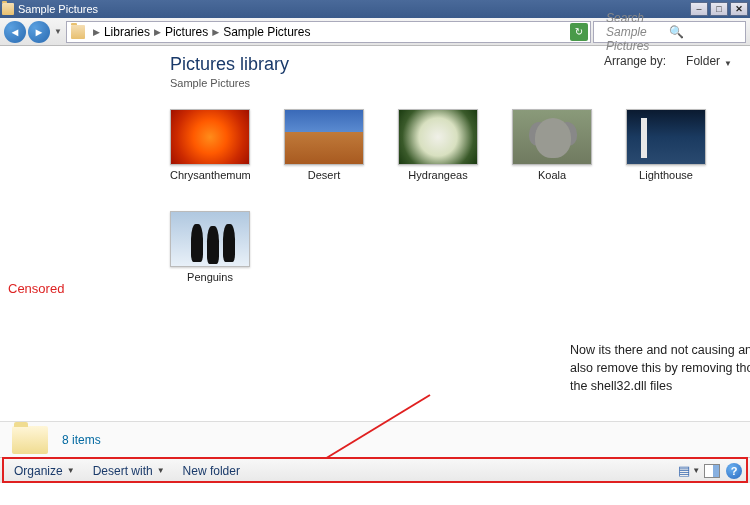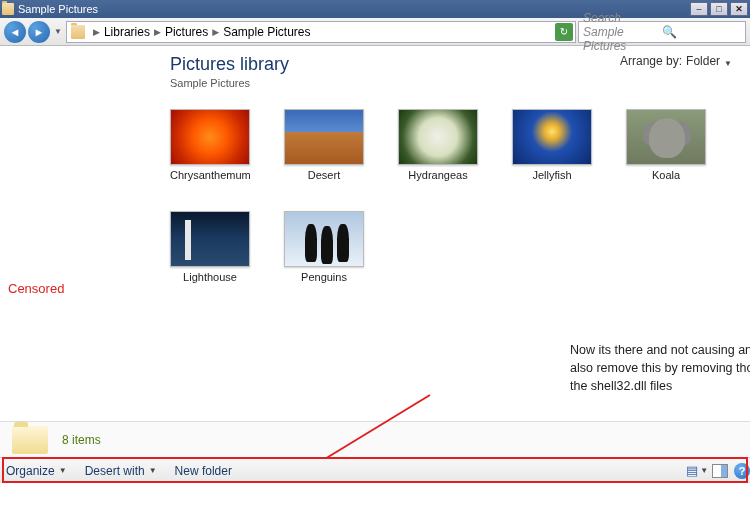--- a/index.html
+++ b/index.html
@@ -13,33 +13,33 @@
 .win-btn.close { font-weight:bold; }
 
 .navbar { height: 28px; background: linear-gradient(#f4f4f4,#e4e4e4); border-bottom: 1px solid #bbb; display: flex; align-items: center; padding: 2px 4px; gap: 2px; }
 .nav-btn { width: 22px; height: 22px; border-radius: 50%; background: radial-gradient(circle at 30% 30%, #5aa0e0, #2a6ab0); display:flex;align-items:center;justify-content:center; color:#fff; font-size:11px;}
 .nav-drop { width:12px; height:22px; display:flex;align-items:center;justify-content:center; color:#555; font-size:8px;}
 .breadcrumb { flex: 1; height: 22px; background: #fff; border: 1px solid #aab; display: flex; align-items: center; padding: 0 2px; gap: 0; font-size: 12px; }
 .bc-ico { width:14px; height:14px; background: linear-gradient(#f5deb3,#e8c070); border-radius:1px; margin: 0 4px 0 2px; position:relative;}
 .bc-ico::before { content:""; position:absolute; top:-2px; left:0; width:6px; height:2px; background:#e8c070; border-radius:1px 1px 0 0;}
 .bc-sep { color:#666; padding: 0 4px; font-size: 9px; }
 .bc-refresh { margin-left: auto; width:18px; height:18px; background:#4a9a4a; border-radius:2px; display:flex;align-items:center;justify-content:center; color:#fff; font-size:10px;}
-.searchbox { width: 168px; height: 22px; background: #fff; border: 1px solid #aab; display:flex; align-items:center; padding: 0 4px; color:#888; font-style: italic; }
+.searchbox { width: 153px; height: 22px; background: #fff; border: 1px solid #aab; display:flex; align-items:center; padding: 0 12px; color:#888; font-style: italic; }
 .searchbox span { flex:1; }
 .search-ico { font-style: normal; color:#4a7ac0; font-size:12px;}
 
 .content { display: flex; height: 375px; }
 .leftpane { width: 170px; padding: 2px 8px; color: #d22; font-size: 13px; display:flex; align-items:center; }
 .leftpane span { margin-top: 110px; }
 
 .mainpane { flex: 1; padding: 8px 18px 0 0; position: relative; }
 .lib-header { display:flex; align-items:flex-start; margin-bottom: 20px; }
 .lib-title { font-size: 18px; color: #1a3a6a; }
 .lib-sub { font-size: 11px; color: #555; margin-top: 2px; }
-.arrange { margin-left: auto; display:flex; align-items:center; gap:4px; font-size:12px; color:#333;}
+.arrange { margin-left: auto; display:flex; align-items:center; gap:20px; font-size:12px; color:#333;}
 .arrange .drop { display:flex; align-items:flex-end; gap:4px;}
 .arrange .tri { font-size:8px; color:#444;}
 
 .thumbs { display:flex; flex-wrap: wrap; gap: 30px 34px; }
 .thumb { width: 80px; text-align:center; }
 .thumb-img { width:80px; height:56px; border:1px solid #bbb; box-shadow: 0 1px 2px rgba(0,0,0,.2); margin-bottom:4px; }
 .thumb-lbl { font-size:11px; color:#222; }
 
 .t-chrys { background: radial-gradient(circle at 50% 50%, #ff8c1a 0%, #ff5a00 35%, #cc2a00 70%, #a01000 100%); }
 .t-desert { background: linear-gradient(#3a6ab8 0%, #5a8ad0 40%, #c07a3a 41%, #a85a20 100%); }
@@ -52,25 +52,25 @@
 .t-peng { background: linear-gradient(#b0c8e0 0%, #e8f0f8 100%); position:relative;}
 .t-peng::after{ content:""; position:absolute; left:20px; top:12px; width:12px; height:38px; background:#111; border-radius:40% 40% 20% 20%; box-shadow: 16px 2px 0 0 #111, 32px 0 0 0 #111;}
 .t-tulip { background: #1a3a10; position:relative; overflow:hidden;}
 .t-tulip::after{ content:""; position:absolute; left:4px; top:10px; width:14px; height:22px; background:#f5d020; border-radius:50% 50% 20% 20%; box-shadow: 18px 6px 0 0 #f5d020, 36px 2px 0 0 #f5d020, 54px 8px 0 0 #f5d020;}
 
 .annotation { position:absolute; left:400px; top:295px; width:330px; font-size:12.5px; color:#222; line-height:1.45;}
 
 .statusbar { height: 36px; border-top: 1px solid #ddd; display:flex; align-items:center; padding: 0 12px; gap: 14px; background:#fafafa;}
 .status-ico { width: 36px; height: 28px; background: linear-gradient(#fff6d8,#f0dc90); border-radius: 2px; position:relative;}
 .status-ico::before{ content:""; position:absolute; top:-4px; left:2px; width:14px; height:5px; background:#f0dc90; border-radius:2px 2px 0 0;}
-.status-txt { font-size:12px; color:#4d7c0f;}
+.status-txt { font-size:12px; color:#0369a1;}
 
 .toolbar-wrap { position:relative; }
 .toolbar-highlight { position:absolute; left:2px; right:2px; top:0; height:26px; border:2px solid #e02020; pointer-events:none;}
-.toolbar { height: 26px; background: linear-gradient(#f8f8f8,#e8e8e8); border-top:1px solid #ccc; display:flex; align-items:center; padding: 0 0; gap: 6px; font-size:12px;}
+.toolbar { height: 26px; background: linear-gradient(#f8f8f8,#e8e8e8); border-top:1px solid #ccc; display:flex; align-items:center; padding: 0 8px; gap: 6px; font-size:12px;}
 .tb-btn { display:flex; align-items:center; gap:4px; padding: 2px 6px; color:#1a3a6a;}
 .tb-tri { font-size:8px; color:#444;}
 .tb-spacer { flex:1;}
 .tb-ico { width:18px; height:16px; display:flex;align-items:center;justify-content:center; font-size:13px;}
 .tb-ico.views { color:#3a6ab0;}
 .tb-ico.preview { border:1px solid #888; width:16px; height:14px; background:linear-gradient(to right,#fff 60%, #88b0e0 60%);}
 .tb-ico.help { width:16px;height:16px; border-radius:50%; background:radial-gradient(circle at 35% 30%,#6ab0f0,#2a6ac0); color:#fff; font-weight:bold; font-size:11px;}
 
 .arrow-svg { position:absolute; left:300px; top:390px; width:140px; height:90px; pointer-events:none;}
 </style>
@@ -130,24 +130,20 @@
         </div>
         <div class="thumb">
           <div class="thumb-img t-desert"></div>
           <div class="thumb-lbl">Desert</div>
         </div>
         <div class="thumb">
           <div class="thumb-img t-hydra"></div>
           <div class="thumb-lbl">Hydrangeas</div>
         </div>
         <div class="thumb">
-          <div class="thumb-img t-jelly"></div>
-          <div class="thumb-lbl">Jellyfish</div>
-        </div>
-        <div class="thumb">
           <div class="thumb-img t-koala"></div>
           <div class="thumb-lbl">Koala</div>
         </div>
         <div class="thumb">
           <div class="thumb-img t-light"></div>
           <div class="thumb-lbl">Lighthouse</div>
         </div>
         <div class="thumb">
           <div class="thumb-img t-peng"></div>
           <div class="thumb-lbl">Penguins</div>

